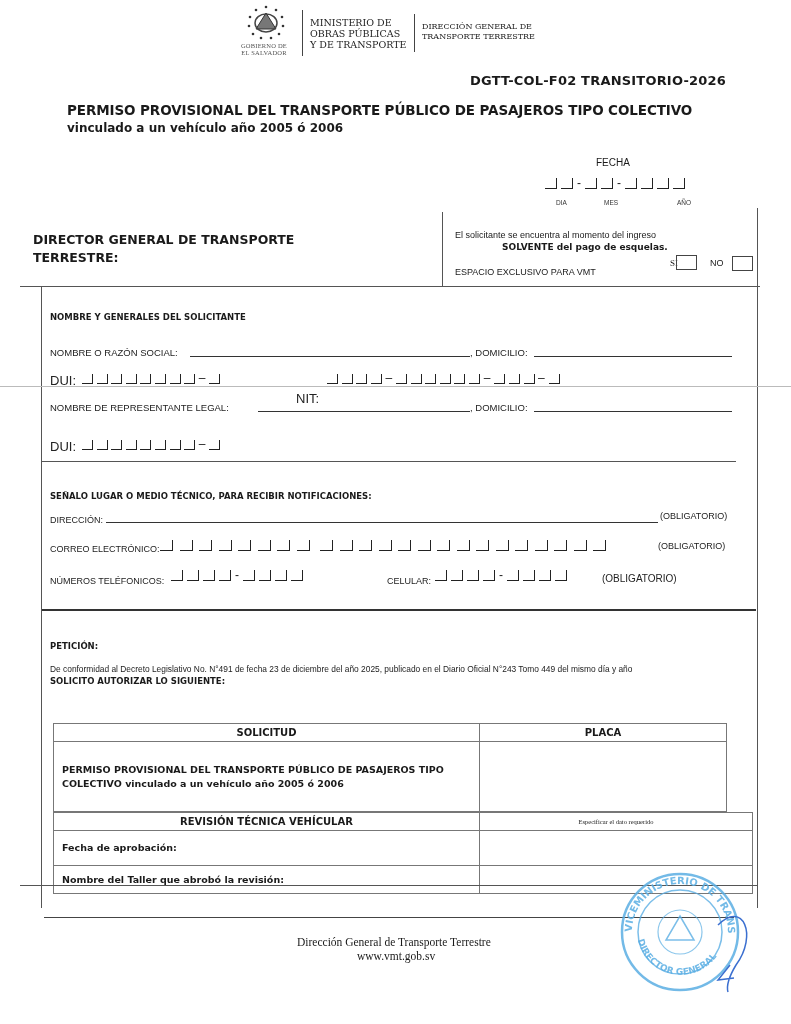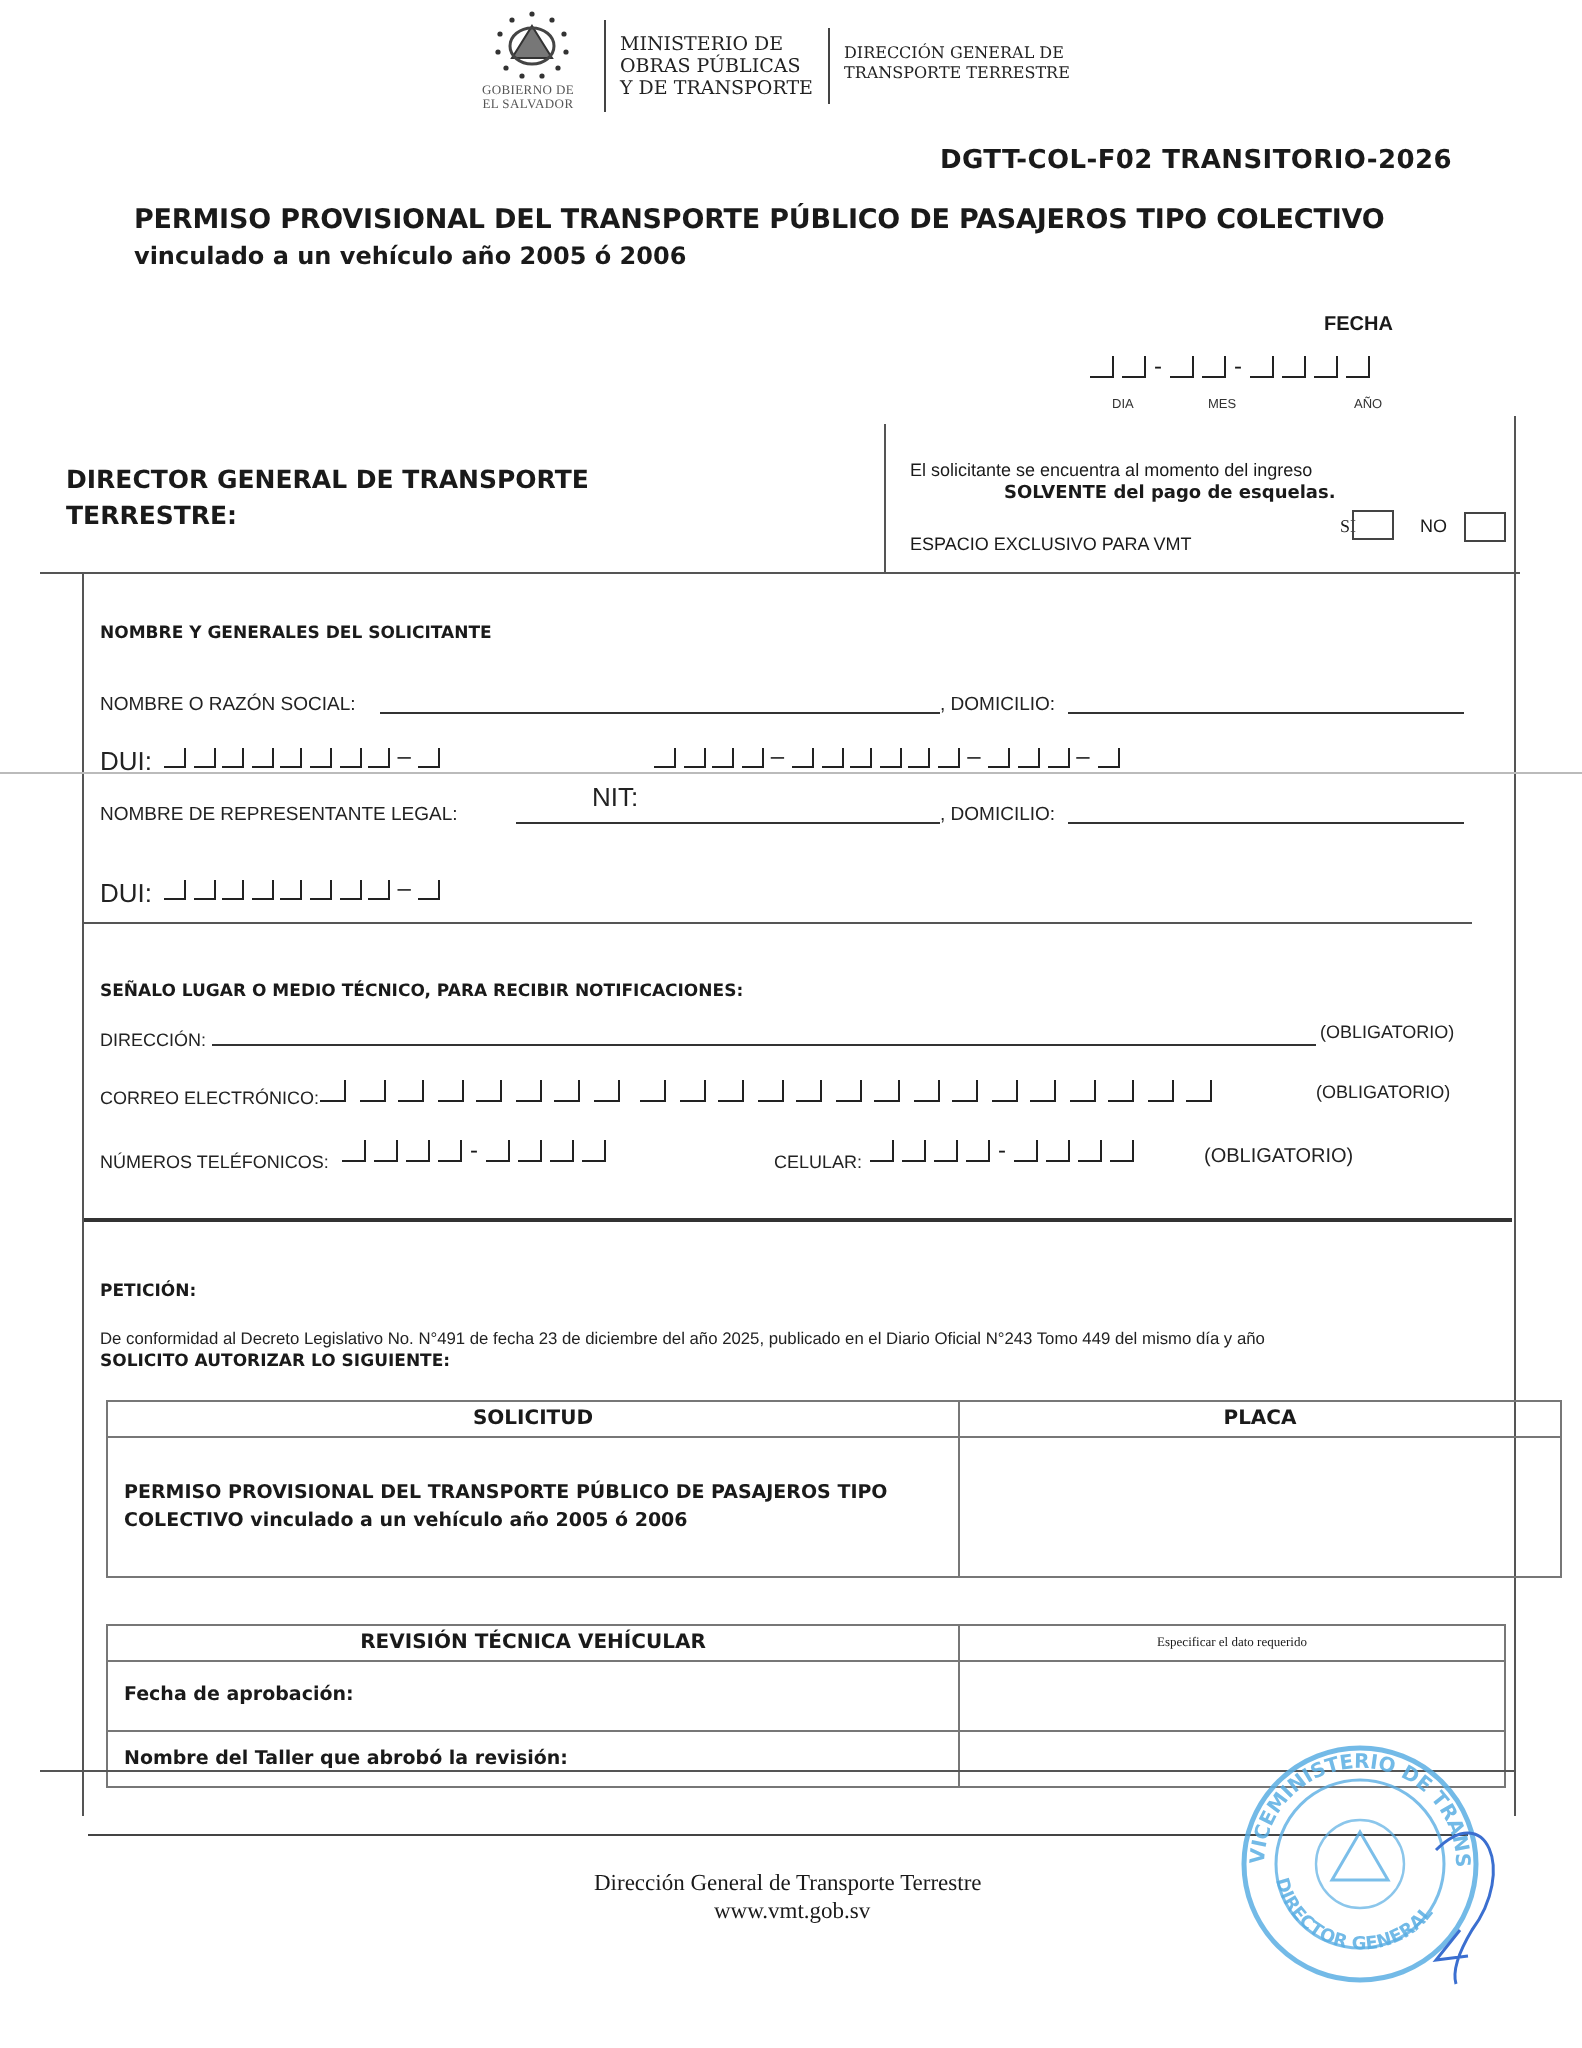--- a/index.html
+++ b/index.html
@@ -12,21 +12,21 @@
   .logo-box { left: 236px; top: 4px; width: 60px; height: 56px; }
   .logo-caption { left: 232px; top: 42px; width: 64px; font-family: "Liberation Serif", serif; font-size: 6.5px; line-height: 7px; text-align: center; color: #555; letter-spacing: 0.2px; }
   .hdr-sep { width: 1px; background: #444; }
   .hdr-text { font-family: "DejaVu Serif", serif; font-size: 9.5px; line-height: 11px; color: #222; }
   .hdr-text2 { font-family: "DejaVu Serif", serif; font-size: 8px; line-height: 10px; color: #222; }
 
   .code { left: 470px; top: 73px; font-size: 13px; letter-spacing: 0.2px; }
   .title1 { left: 67px; top: 102px; font-size: 13.5px; letter-spacing: -0.1px; }
   .title2 { left: 67px; top: 121px; font-size: 12px; }
 
-  .fecha-label { left: 662px; top: 157px; font-size: 10px; font-weight: bold; text-align: right; }
+  .fecha-label { left: 596px; top: 157px; font-size: 10px; font-weight: normal; text-align: right; }
   .cells { display: flex; align-items: flex-end; }
   .cell { display: inline-block; width: 12px; height: 11px; border-bottom: 1.3px solid #222; border-right: 1.3px solid #222; margin-right: 4px; box-sizing: border-box; }
   .cell.small { width: 11px; height: 10px; margin-right: 3.6px; }
   .sep-dash { display: inline-block; font-size: 12px; line-height: 11px; margin: 0 4px 0 0; }
   .fecha-cells { left: 545px; top: 178px; }
   .fecha-sub { font-size: 6.5px; color: #333; }
 
   .vline { width: 1.3px; background: #555; }
   .hline { height: 1.3px; background: #555; }
 
@@ -255,21 +255,21 @@
   <span class="cell"></span>
   <span class="cell"></span>
 </div>
 <div class="abs obl" style="left:602px; top:573px; font-size:10px;">(OBLIGATORIO)</div>
 <div class="abs hline" style="left:42px; top:609px; width:714px; height:1.6px; background:#333;"></div>
 
 <div class="abs sec-title bold-h" style="left:50px; top:641px;">PETICIÓN:</div>
 <div class="abs pet-text">De conformidad al Decreto Legislativo No. N°491 de fecha 23 de diciembre del año 2025, publicado en el Diario Oficial N°243 Tomo 449 del mismo día y año</div>
 <div class="abs pet-bold bold-h">SOLICITO AUTORIZAR LO SIGUIENTE:</div>
 
-<table class="grid" style="left:53px; top:700px; width:728px;">
+<table class="grid" style="left:53px; top:723px; width:674px;">
   <tbody>
       <tr style="height:18px;">
     <th class="tbl-head" style="width:425px;">SOLICITUD</th>
     <th class="tbl-head">PLACA</th>
   </tr>
   <tr style="height:70px;">
     <td class="tbl-cell-text" style="vertical-align:middle;">
       <div>PERMISO PROVISIONAL DEL TRANSPORTE PÚBLICO DE PASAJEROS TIPO</div>
       <div>COLECTIVO  vinculado a un vehículo año 2005 ó 2006</div>
     </td>

